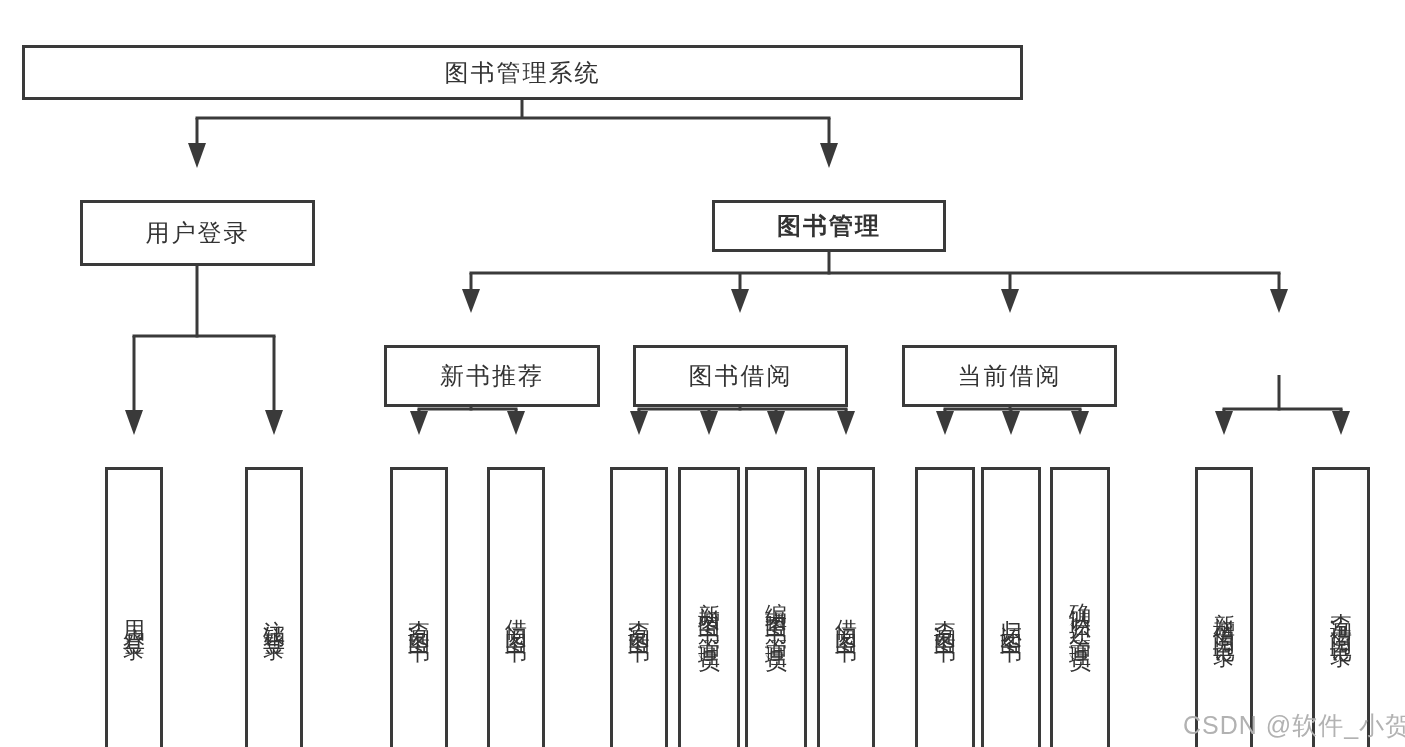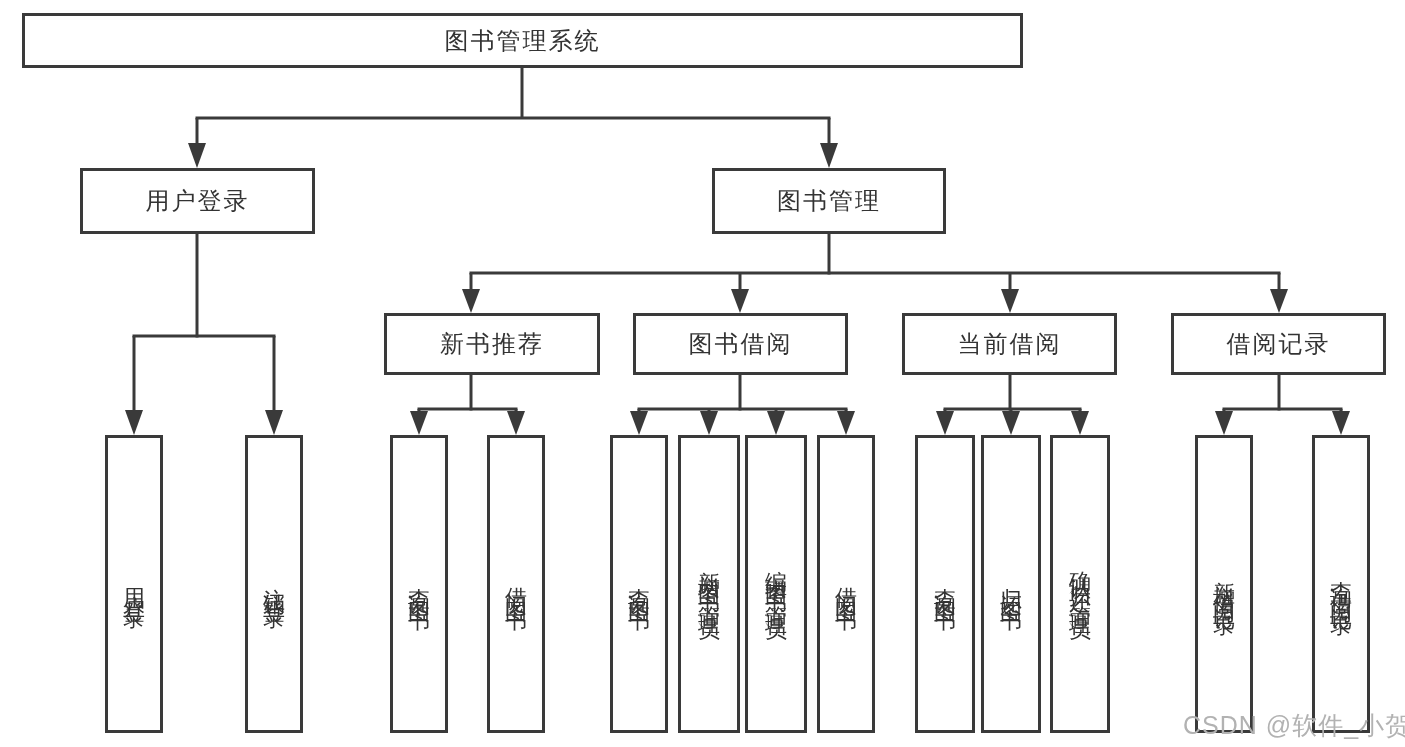--- a/index.html
+++ b/index.html
@@ -14,20 +14,21 @@
   .node{
     position:absolute;
     box-sizing:border-box;
     background:#ffffff;
     border:3px solid #3a3a3a;
     display:flex;
     align-items:center;
     justify-content:center;
     color:#333333;
     text-align:left;
+    margin-top:32px;
   }
   .h-node{font-size:24px;letter-spacing:2px;white-space:nowrap;}
   .v-node{
     writing-mode:vertical-rl;
     text-orientation:mixed;
     font-size:22px;
     letter-spacing:7px;
     line-height:1;
   }
   #watermark{
@@ -116,26 +117,25 @@
       <line x1="1224" y1="409" x2="1224" y2="414" fill="none"></line>
       <polygon points="1215,411 1233,411 1224,435" stroke="none"></polygon>
       <line x1="1341" y1="409" x2="1341" y2="414" fill="none"></line>
       <polygon points="1332,411 1350,411 1341,435" stroke="none"></polygon>
     </g>
   </svg>
 
   <div class="node h-node" style="left:22px;top:13px;width:1001px;height:55px;">图书管理系统</div>
 
   <div class="node h-node" style="left:80px;top:168px;width:235px;height:66px;">用户登录</div>
-  <div class="node h-node" style="left:712px;top:168px;width:234px;height:66px;">图书管理</div>
+  <div class="node h-node" style="left:712px;top:168px;width:234px;height:52px;font-weight:bold;">图书管理</div>
 
   <div class="node h-node" style="left:384px;top:313px;width:216px;height:62px;">新书推荐</div>
   <div class="node h-node" style="left:902px;top:313px;width:215px;height:62px;">当前借阅</div>
   <div class="node h-node" style="left:633px;top:313px;width:215px;height:62px;">图书借阅</div>
-  <div class="node h-node" style="left:1171px;top:313px;width:215px;height:62px;">借阅记录</div>
 
   <div class="node v-node" style="left:105px;top:435px;width:58px;height:298px;">用户登录</div>
   <div class="node v-node" style="left:245px;top:435px;width:58px;height:298px;">注销登录</div>
 
   <div class="node v-node" style="left:390px;top:435px;width:58px;height:298px;">查询图书</div>
   <div class="node v-node" style="left:487px;top:435px;width:58px;height:298px;">借阅图书</div>
 
   <div class="node v-node" style="left:610px;top:435px;width:58px;height:298px;">查询图书</div>
   <div class="node v-node" style="left:678px;top:435px;width:62px;height:298px;">新增图书（管理员）</div>
   <div class="node v-node" style="left:745px;top:435px;width:62px;height:298px;">编辑图书（管理员）</div>

